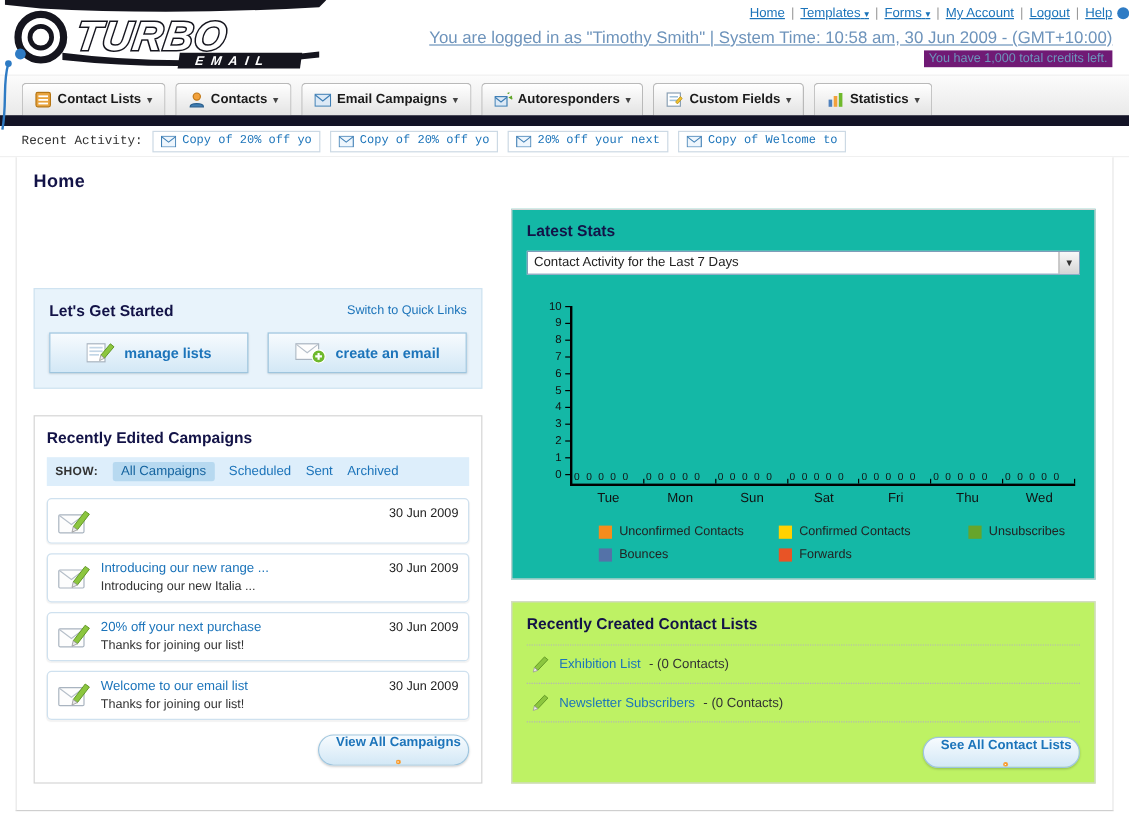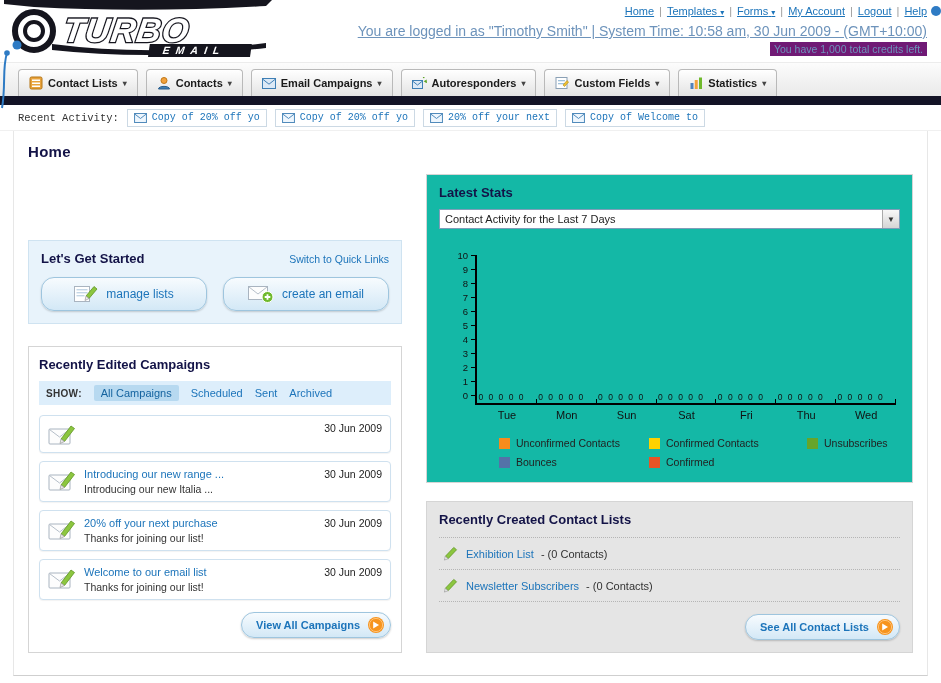--- a/index.html
+++ b/index.html
@@ -54,24 +54,24 @@
   .col-right { flex:1; }
 
   .panel-title { font-size:13px; font-weight:bold; color:#131347; }
 
   
   .get-started { background:#e8f3fb; border:1px solid #cfe3f1;
     padding:10px 12px 12px; margin-bottom:22px; }
   .gs-header { display:flex; justify-content:space-between; align-items:center; }
   .gs-link { color:#1c74ba; font-size:10.5px; }
   .gs-buttons { display:flex; gap:16px; margin-top:11px; }
-  .gs-btn { flex:1; height:34px; border:1px solid #9ec5de; border-radius:13px;
+  .gs-btn { flex:1; height:34px; border:1px solid #9ec5de; border-radius:0;
     background:linear-gradient(#f7fbfe,#d3e8f6); display:inline-flex;
     align-items:center; justify-content:center; gap:8px; color:#1c74ba;
-    font-weight:normal; font-size:12px; font-family:inherit; cursor:pointer;
+    font-weight:bold; font-size:12px; font-family:inherit; cursor:pointer;
     box-shadow:0 1px 2px rgba(0,0,0,.18); }
 
   
   .campaigns-panel { border:1px solid #d5d5d5; background:#fff;
     padding:10px 10px 14px; }
   .campaigns-panel .panel-title { margin-bottom:9px; }
   .filter-bar { background:#ddeefb; padding:4px 7px; display:flex;
     align-items:center; gap:12px; }
   .show-label { font-size:10px; font-weight:bold; color:#333; letter-spacing:.3px; }
   .filter { color:#1c74ba; font-size:11px; }
@@ -83,21 +83,21 @@
     margin-bottom:8px; box-shadow:0 1px 1px rgba(0,0,0,.05); }
   .camp-icon { margin-top:2px; flex:none; }
   .camp-title { color:#1c74ba; font-size:11px; display:block; }
   .camp-sub { color:#333; font-size:10.5px; margin-top:3px; }
   .camp-date { margin-left:auto; font-size:10.5px; color:#222; white-space:nowrap; }
   .btn-row { display:flex; justify-content:flex-end; margin-top:12px; }
   .pill-btn { height:26px; padding:0 6px 0 14px; border-radius:13px;
     border:1px solid #9ec5de; background:linear-gradient(#f7fbfe,#d3e8f6);
     color:#1c74ba; font-weight:bold; font-size:11px; font-family:inherit;
     display:inline-flex; align-items:center; gap:8px; cursor:pointer;
-    box-shadow:0 1px 2px rgba(0,0,0,.2); }
+    box-shadow:0 1px 2px rgba(0,0,0,.2);flex-direction:column; }
 
   
   .stats-panel { border:1px solid #d5d5d5; background:#14b8a6;
     padding:10px 12px 12px; margin-bottom:18px; }
   .dropdown { margin-top:9px; border:1px solid #7f9db9; height:20px;
     display:flex; align-items:center; justify-content:space-between;
     padding-left:5px; background:#fff; font-size:11px; cursor:pointer; }
   .dd-btn { width:17px; height:18px; border-left:1px solid #aaa;
     background:linear-gradient(#f8f8f8,#d5d5d5); display:flex;
     align-items:center; justify-content:center; font-size:8px; color:#333; }
@@ -119,21 +119,21 @@
     font-size:8.5px; color:#111; word-spacing:3px; }
   .x-labels { display:flex; margin-left:24px; }
   .xlabel { flex:1; text-align:center; font-size:11px; color:#111; padding-top:4px; }
   .legend { display:grid; grid-template-columns:150px 158px 1fr;
     row-gap:7px; margin:16px 0 2px 46px; }
   .legend-item { display:flex; align-items:center; gap:6px;
     font-size:10.5px; color:#222; }
   .swatch { width:11px; height:11px; flex:none; display:inline-block; }
 
   
-  .lists-panel { border:1px solid #d5d5d5; background:#e5e5e5;
+  .lists-panel { border:1px solid #d5d5d5; background:#bef264;
     padding:10px 12px 12px; }
   .lists-panel .panel-title { margin-bottom:10px; }
   .list-items { border-top:1px dotted #b5b5b5; }
   .list-item { display:flex; align-items:center; gap:7px; padding:8px 2px;
     border-bottom:1px dotted #b5b5b5; }
   .list-link { color:#1c74ba; font-size:11px; }
   .muted { color:#333; font-size:11px; }
 </style>
 </head>
 <body>
@@ -500,21 +500,21 @@
               <div class="legend-item">
                 <span class="swatch" style="background: rgb(102, 165, 43);"></span>
                 <span>Unsubscribes</span>
               </div>
               <div class="legend-item">
                 <span class="swatch" style="background: rgb(84, 114, 168);"></span>
                 <span>Bounces</span>
               </div>
               <div class="legend-item">
                 <span class="swatch" style="background: rgb(232, 84, 38);"></span>
-                <span>Confirmed</span>
+                <span>Forwards</span>
               </div>
             </div>
         </div>
       </section>
 
       <section class="lists-panel">
         <div class="panel-title">Recently Created Contact Lists</div>
         <div class="list-items">
           <div class="list-item">
             <svg width="18" height="15">

